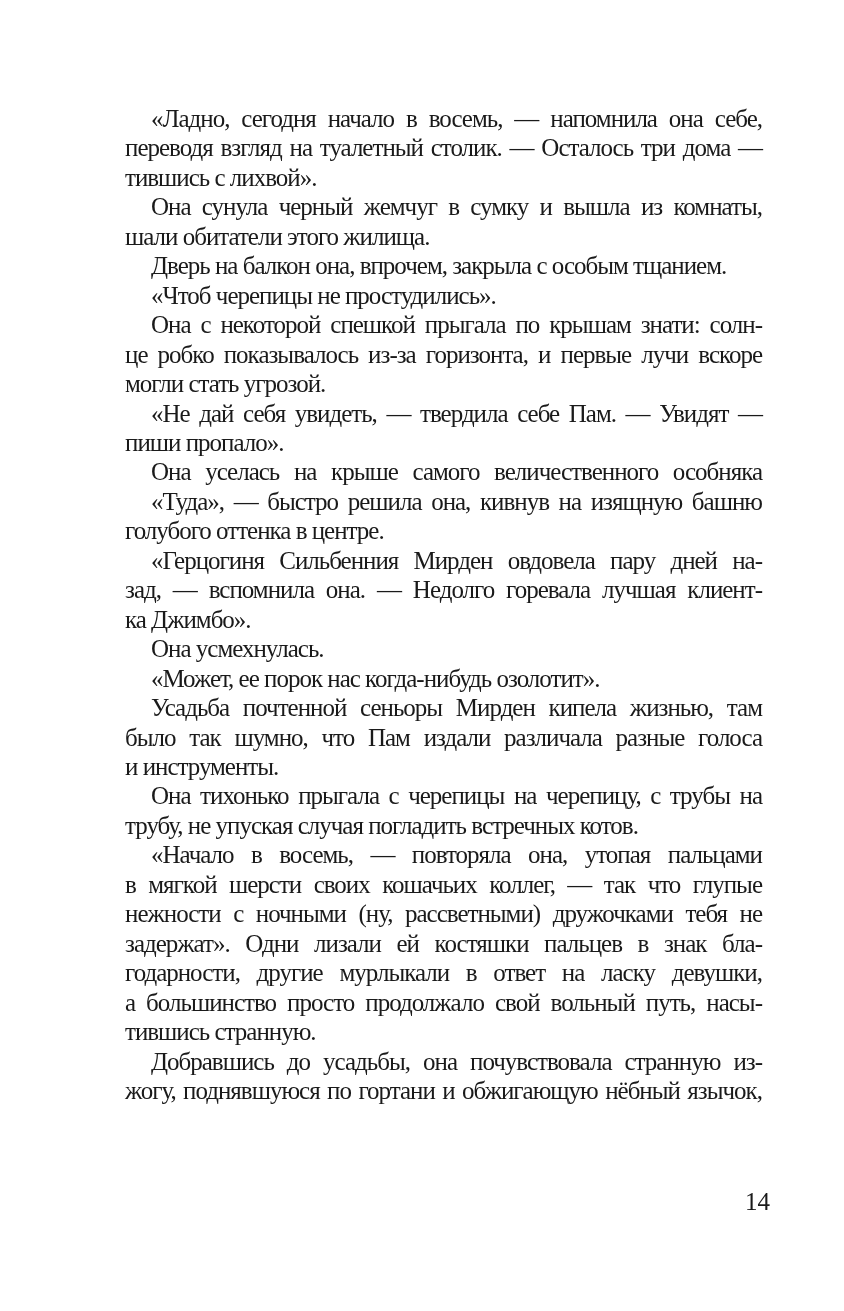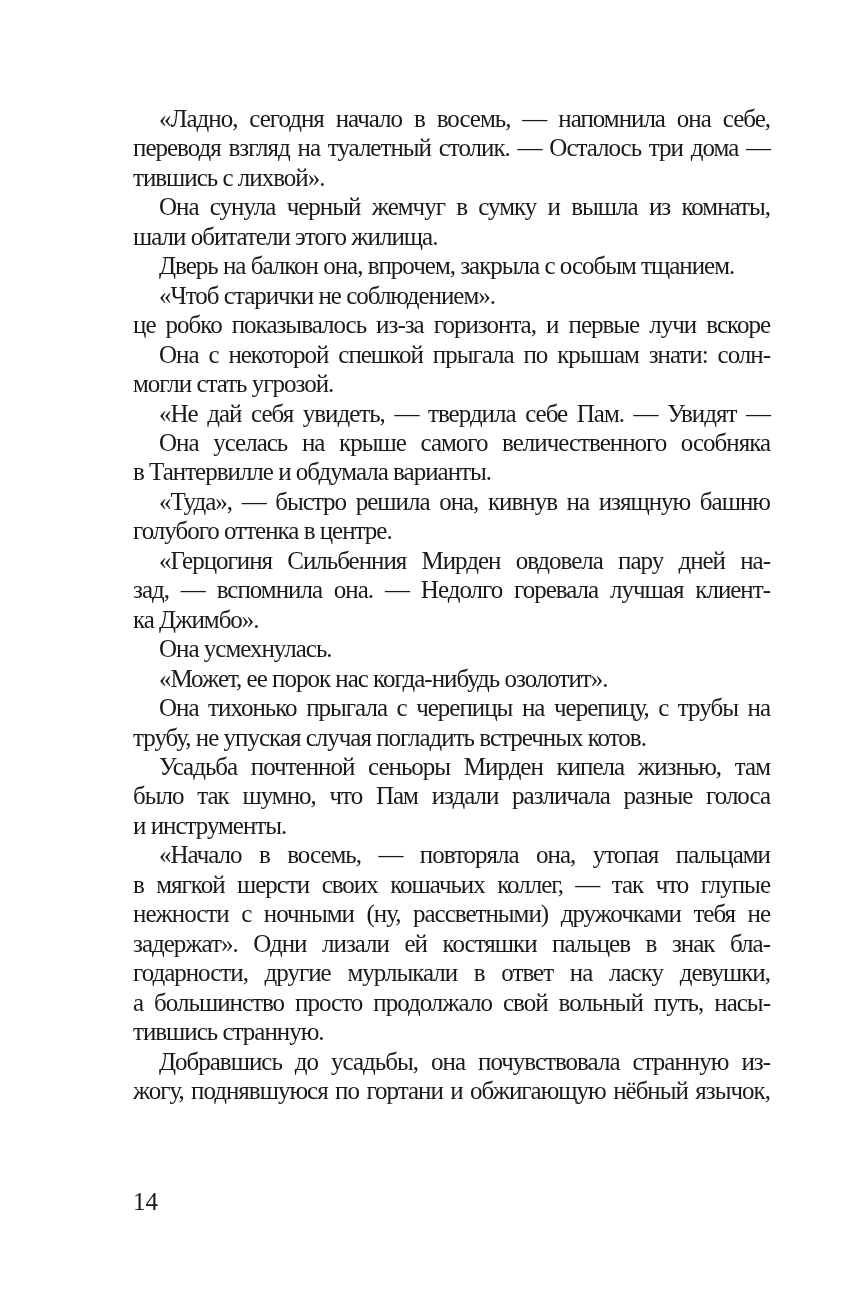--- a/index.html
+++ b/index.html
@@ -11,21 +11,21 @@
     position: relative;
     width: 844px;
     height: 1311px;
     background: #ffffff;
     overflow: hidden;
     font-family: "Liberation Serif", "DejaVu Serif", serif;
     color: #1a1a1a;
   }
   .text-block {
     position: absolute;
-    left: 133px;
+    left: 125px;
     top: 104px;
     width: 637px;
   }
   .para {
     margin: 0;
     padding: 0;
   }
   .line {
     display: block;
     font-size: 25px;
@@ -40,21 +40,21 @@
     text-align-last: left;
   }
   .line.firstline {
     padding-left: 26px;
   }
   .folio {
     position: absolute;
     left: 133px;
     top: 1188px;
     width: 637px;
-    text-align: left;
+    text-align: right;
     font-size: 25px;
     color: #1a1a1a;
   }
 </style>
 </head>
 <body>
 
 <div class="page">
   <div class="text-block" id="text-block">
       <p class="para">
@@ -63,57 +63,57 @@
         <span class="line lastline">тившись с лихвой».</span>
       </p>
       <p class="para">
         <span class="line firstline">Она сунула черный жемчуг в сумку и вышла из комнаты,</span>
         <span class="line lastline">шали обитатели этого жилища.</span>
       </p>
       <p class="para">
         <span class="line firstline lastline">Дверь на балкон она, впрочем, закрыла с особым тщанием.</span>
       </p>
       <p class="para">
-        <span class="line firstline lastline">«Чтоб старички не соблюдением».</span>
+        <span class="line firstline lastline">«Чтоб черепицы не простудились».</span>
       </p>
       <p class="para">
+        <span class="line firstline">Она с некоторой спешкой прыгала по крышам знати: солн-</span>
         <span class="line">це робко показывалось из-за горизонта, и первые лучи вскоре</span>
-        <span class="line firstline">Она с некоторой спешкой прыгала по крышам знати: солн-</span>
         <span class="line lastline">могли стать угрозой.</span>
       </p>
       <p class="para">
         <span class="line firstline">«Не дай себя увидеть, — твердила себе Пам. — Увидят —</span>
+        <span class="line lastline">пиши пропало».</span>
       </p>
       <p class="para">
         <span class="line firstline">Она уселась на крыше самого величественного особняка</span>
-        <span class="line lastline">в Тантервилле и обдумала варианты.</span>
       </p>
       <p class="para">
         <span class="line firstline">«Туда», — быстро решила она, кивнув на изящную башню</span>
         <span class="line lastline">голубого оттенка в центре.</span>
       </p>
       <p class="para">
         <span class="line firstline">«Герцогиня Сильбенния Мирден овдовела пару дней на-</span>
         <span class="line">зад, — вспомнила она. — Недолго горевала лучшая клиент-</span>
         <span class="line lastline">ка Джимбо».</span>
       </p>
       <p class="para">
         <span class="line firstline lastline">Она усмехнулась.</span>
       </p>
       <p class="para">
         <span class="line firstline lastline">«Может, ее порок нас когда-нибудь озолотит».</span>
       </p>
       <p class="para">
-        <span class="line firstline">Она тихонько прыгала с черепицы на черепицу, с трубы на</span>
-        <span class="line lastline">трубу, не упуская случая погладить встречных котов.</span>
-      </p>
-      <p class="para">
         <span class="line firstline">Усадьба почтенной сеньоры Мирден кипела жизнью, там</span>
         <span class="line">было так шумно, что Пам издали различала разные голоса</span>
         <span class="line lastline">и инструменты.</span>
+      </p>
+      <p class="para">
+        <span class="line firstline">Она тихонько прыгала с черепицы на черепицу, с трубы на</span>
+        <span class="line lastline">трубу, не упуская случая погладить встречных котов.</span>
       </p>
       <p class="para">
         <span class="line firstline">«Начало в восемь, — повторяла она, утопая пальцами</span>
         <span class="line">в мягкой шерсти своих кошачьих коллег, — так что глупые</span>
         <span class="line">нежности с ночными (ну, рассветными) дружочками тебя не</span>
         <span class="line">задержат». Одни лизали ей костяшки пальцев в знак бла-</span>
         <span class="line">годарности, другие мурлыкали в ответ на ласку девушки,</span>
         <span class="line">а большинство просто продолжало свой вольный путь, насы-</span>
         <span class="line lastline">тившись странную.</span>
       </p>

